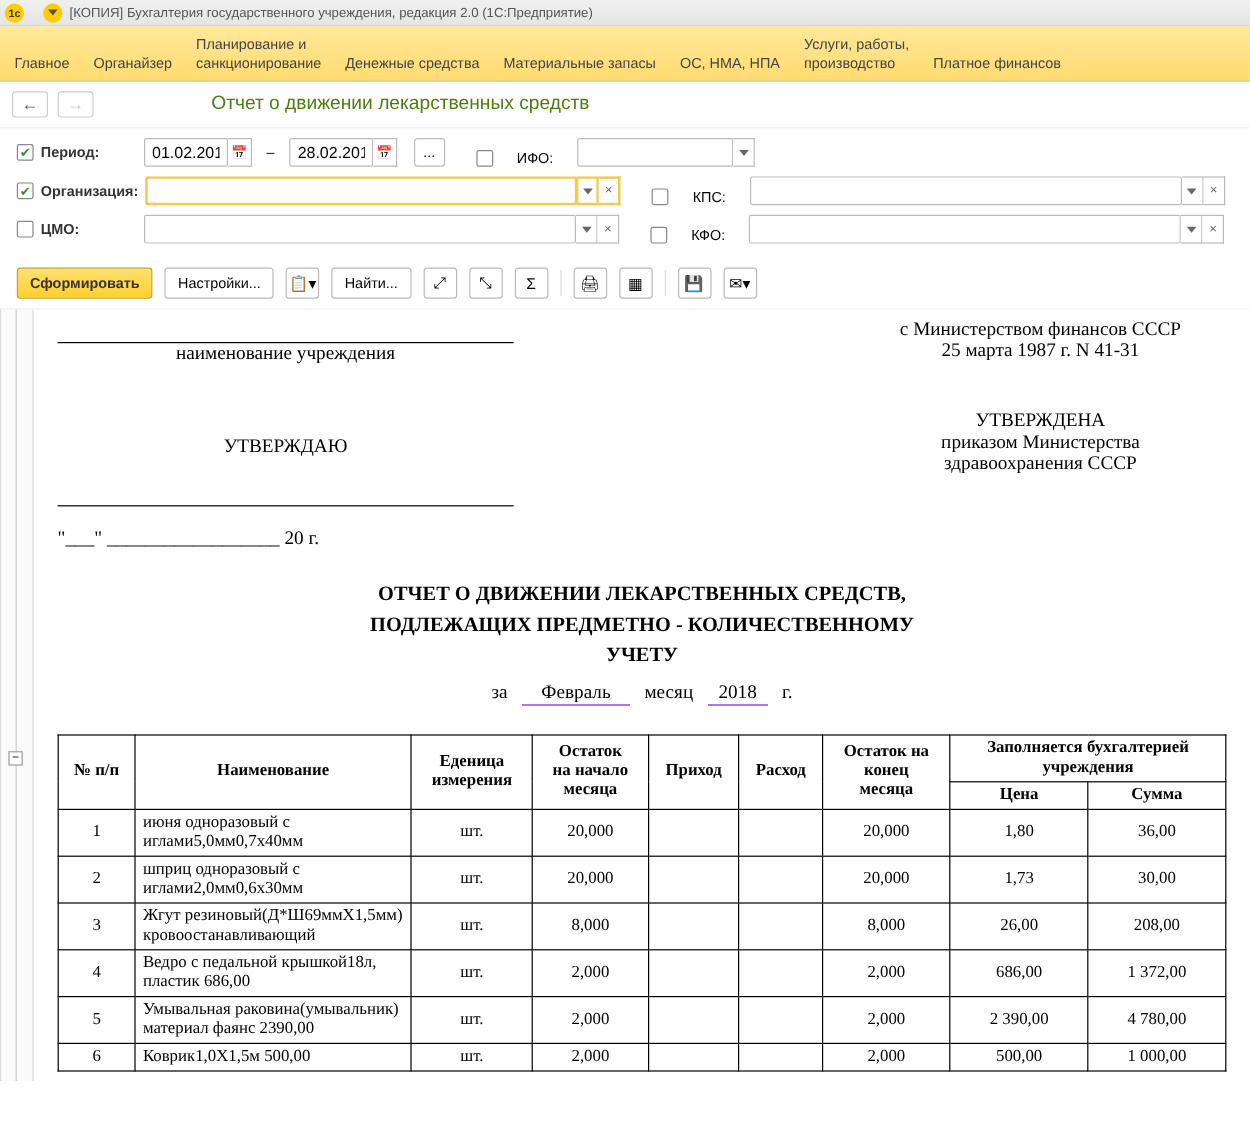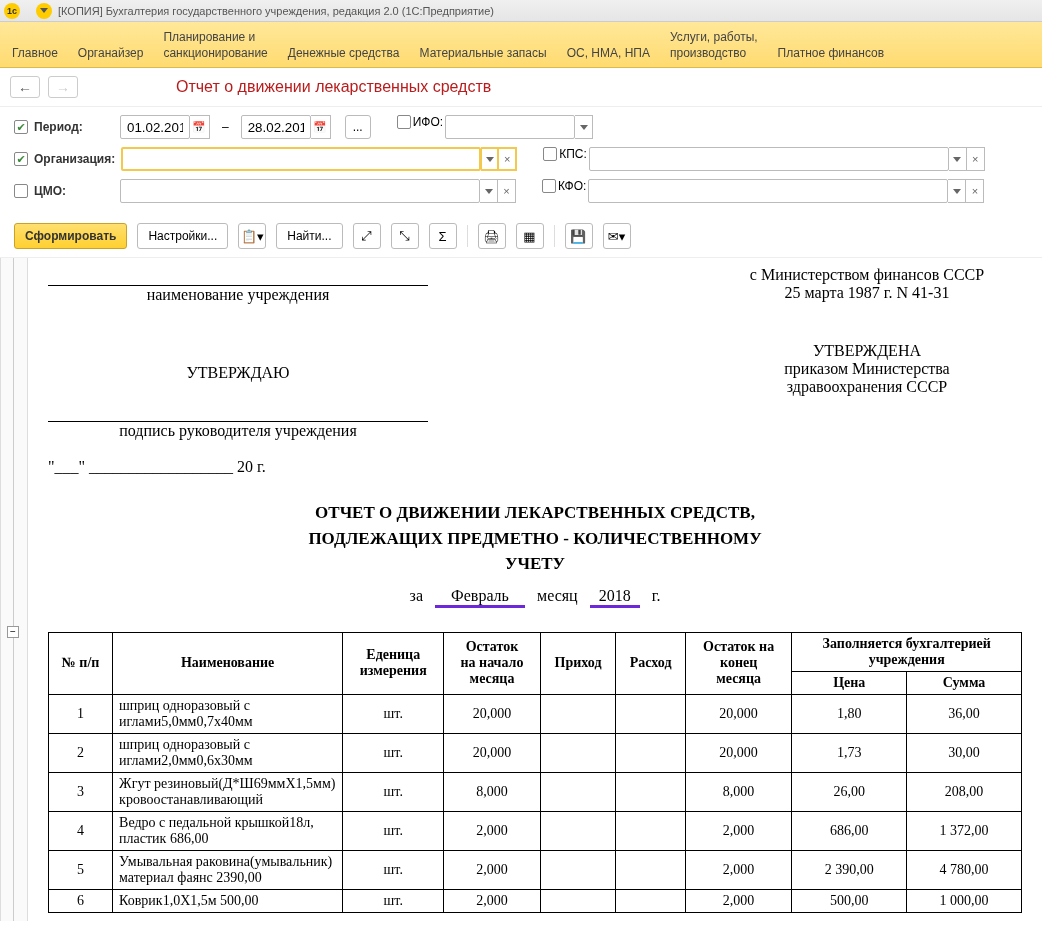--- a/index.html
+++ b/index.html
@@ -6,57 +6,57 @@
 body { font-family: Arial, sans-serif; font-size: 12px; background: #fff; width: 1042px; }
 .titlebar { background: linear-gradient(#f0f0f0,#e5e5e5); height: 22px; display: flex; align-items: center; padding: 0 4px; border-bottom: 1px solid #ccc; }
 .titlebar-icon { width: 16px; height: 16px; background: #ffcc00; border-radius: 50%; display: inline-flex; align-items: center; justify-content: center; font-size: 9px; font-weight: bold; color: #333; margin-right: 16px; }
 .titlebar-dd { width: 16px; height: 16px; background: #ffcc00; border-radius: 50%; display: inline-flex; align-items: center; justify-content: center; margin-right: 6px; }
 .titlebar-dd::after { content: ""; border-left: 4px solid transparent; border-right: 4px solid transparent; border-top: 5px solid #555; }
 .titlebar-text { color: #555; font-size: 11px; }
 .menubar { background: linear-gradient(#ffe89a,#ffdb70); display: flex; padding: 8px 12px 6px; gap: 20px; border-bottom: 1px solid #d8bb50; align-items: flex-end; }
 .menubar-item { color: #444; font-size: 12px; cursor: pointer; line-height: 1.3; }
 .toolbar-nav { display: flex; align-items: center; padding: 8px 10px; gap: 8px; border-bottom: 1px solid #eee; }
 .nav-btn { width: 30px; height: 22px; border: 1px solid #ccc; border-radius: 3px; background: #fff; display: inline-flex; align-items: center; justify-content: center; cursor: pointer; font-size: 14px; color: #555; }
-.page-title { font-size: 16px; color: #b91c1c; margin-left: 90px; }
+.page-title { font-size: 16px; color: #4d7c0f; margin-left: 90px; }
 .filters { padding: 8px 14px; }
 .filter-row { display: flex; align-items: center; margin-bottom: 8px; gap: 6px; }
 .chk { width: 14px; height: 14px; border: 1px solid #888; border-radius: 2px; display: inline-flex; align-items: center; justify-content: center; font-size: 11px; color: #3a8b3a; }
 .chk.checked::after { content: "✔"; }
 .lbl { color: #333; min-width: 80px; font-weight: bold; }
 .inp { border: 1px solid #bbb; height: 24px; padding: 0 6px; background: #fff; border-radius: 2px; }
 .inp.highlight { border: 2px solid #f2c94c; }
 .date-inp { width: 70px; }
 .cal-btn { width: 20px; height: 24px; border: 1px solid #bbb; border-left: none; background: #fff; display: inline-flex; align-items: center; justify-content: center; font-size: 11px; cursor: pointer; }
 .dash { margin: 0 6px; }
 .dots-btn { width: 26px; height: 24px; border: 1px solid #bbb; background: #fff; border-radius: 3px; margin-left: 8px; cursor: pointer; font-size: 12px; }
 .wide-inp { width: 360px; }
 .dd-btn { width: 18px; height: 24px; border: 1px solid #bbb; border-left: none; background: #fff; display: inline-flex; align-items: center; justify-content: center; cursor: pointer; }
 .dd-btn::after { content: ""; border-left: 4px solid transparent; border-right: 4px solid transparent; border-top: 5px solid #666; }
 .x-btn { width: 18px; height: 24px; border: 1px solid #bbb; border-left: none; background: #fff; cursor: pointer; font-size: 11px; color: #666; }
-.right-col { margin-left: 20px; display: flex; align-items: flex-start; gap: 2px; }
+.right-col { margin-left: 20px; display: flex; align-items: flex-end; gap: 20px; }
 .right-inp { width: 130px; }
 .right-inp-wide { width: 360px; }
 .action-bar { display: flex; align-items: center; padding: 4px 14px 8px; gap: 10px; border-bottom: 1px solid #eee; }
 .btn-primary { background: linear-gradient(#ffe070,#ffd030); border: 1px solid #c9a227; border-radius: 3px; height: 26px; padding: 0 10px; font-weight: bold; color: #333; cursor: pointer; font-size: 12px; }
 .btn { background: #fff; border: 1px solid #bbb; border-radius: 3px; height: 26px; padding: 0 10px; cursor: pointer; font-size: 12px; display: inline-flex; align-items: center; gap: 4px; }
 .ibtn { width: 28px; height: 26px; border: 1px solid #bbb; border-radius: 3px; background: #fff; display: inline-flex; align-items: center; justify-content: center; cursor: pointer; font-size: 13px; }
 .sep { width: 1px; height: 22px; background: #ddd; }
 .report-area { display: flex; }
 .gutter { width: 28px; border-right: 1px solid #ddd; border-left: 1px solid #ddd; position: relative; background: #fafafa; }
 .gutter-line { position: absolute; left: 12px; top: 0; bottom: 0; width: 1px; background: #ccc; }
 .collapse-btn { position: absolute; left: 6px; top: 368px; width: 12px; height: 12px; border: 1px solid #999; background: #fff; font-size: 10px; line-height: 10px; text-align: center; cursor: pointer; }
 .report-body { flex: 1; padding: 8px 20px; font-family: "Times New Roman", serif; font-size: 16px; }
 .hdr-row { display: flex; justify-content: space-between; }
 .hdr-left { width: 380px; text-align: center; }
 .hdr-right { width: 310px; text-align: center; }
 .sig-line { border-bottom: 1px solid #000; height: 18px; margin-top: 2px; }
 .date-line { margin-top: 18px; font-size: 16px; }
 .rpt-title { text-align: center; font-weight: bold; margin-top: 24px; font-size: 17px; line-height: 1.5; }
 .rpt-period { text-align: center; margin-top: 10px; font-size: 16px; }
-.underline { display: inline-block; border-bottom: 3px solid #6d28d9; min-width: 90px; text-align: center; }
+.underline { display: inline-block; border-bottom: 1px solid #6d28d9; min-width: 90px; text-align: center; }
 .data-table { border-collapse: collapse; width: 100%; margin-top: 24px; font-family: "Times New Roman", serif; font-size: 14px; }
 .data-table th, .data-table td { border: 1px solid #000; padding: 3px 6px; text-align: center; vertical-align: middle; }
 .data-table td.name { text-align: left; }
 </style>
 </head>
 <body>
 
 <div class="titlebar">
   <span class="titlebar-icon">1c</span>
   <span class="titlebar-dd"></span>
@@ -166,21 +166,20 @@
     <div class="gutter-line"></div>
     <div class="collapse-btn">−</div>
   </div>
   <div class="report-body">
     <div class="hdr-row">
       <div class="hdr-left">
         <div class="sig-line"></div>
         <div>наименование учреждения</div>
         <div style="margin-top:60px">УТВЕРЖДАЮ</div>
         <div class="sig-line" style="margin-top:22px"></div>
-        <div>подпись руководителя учреждения</div>
         <div class="date-line" style="text-align:left">"___" __________________ 20      г.</div>
       </div>
       <div class="hdr-right">
         <div>с Министерством финансов СССР</div>
         <div>25 марта 1987 г. N 41-31</div>
         <div style="height:40px"></div>
         <div>УТВЕРЖДЕНА</div>
         <div>приказом Министерства</div>
         <div>здравоохранения СССР</div>
       </div>
@@ -218,21 +217,21 @@
 учреждения</th>
         </tr>
         <tr>
           <th>Цена</th>
           <th>Сумма</th>
         </tr>
       </thead>
       <tbody id="table-body">
           <tr>
             <td>1</td>
-            <td class="name">шприц одноразовый с иглами5,0мм0,7х40мм</td>
+            <td class="name">июня одноразовый с иглами5,0мм0,7х40мм</td>
             <td>шт.</td>
             <td>20,000</td>
             <td></td>
             <td></td>
             <td>20,000</td>
             <td>1,80</td>
             <td>36,00</td>
           </tr>
           <tr>
             <td>2</td>

